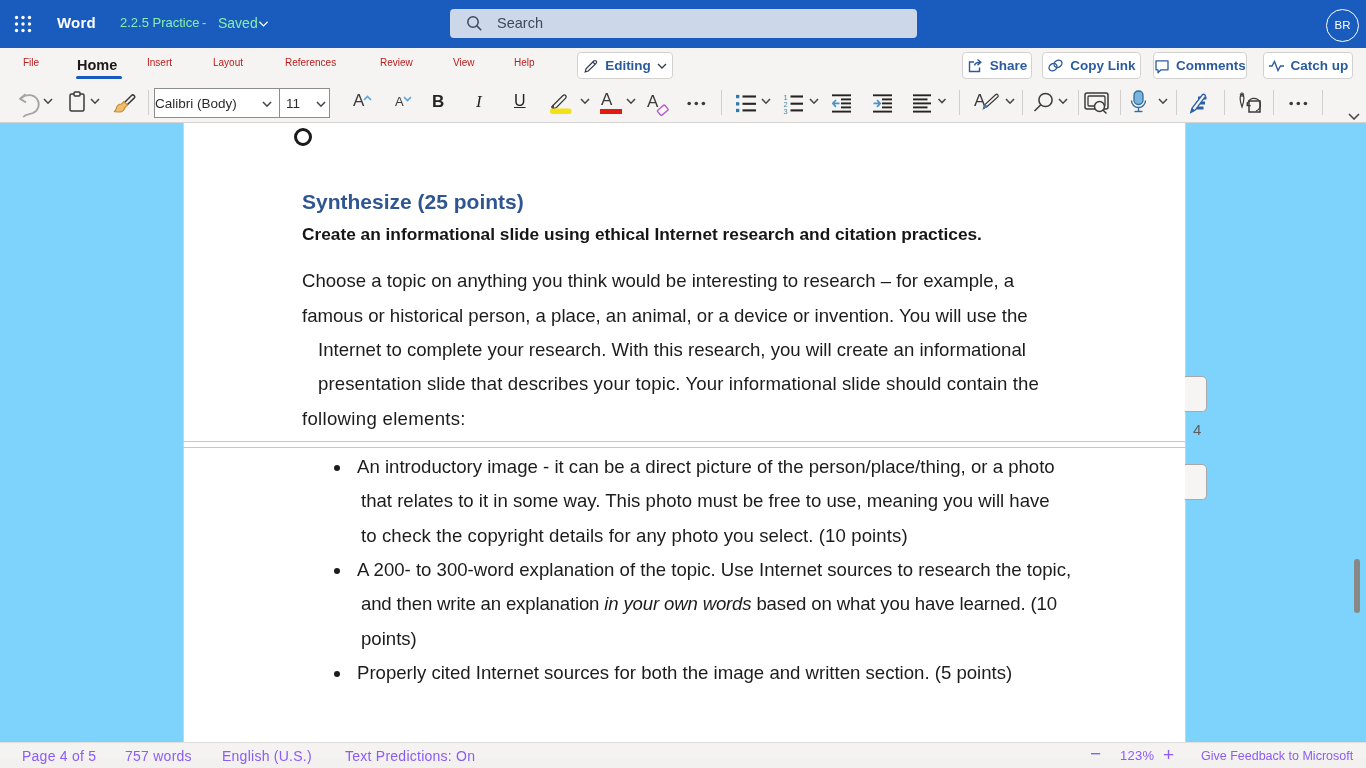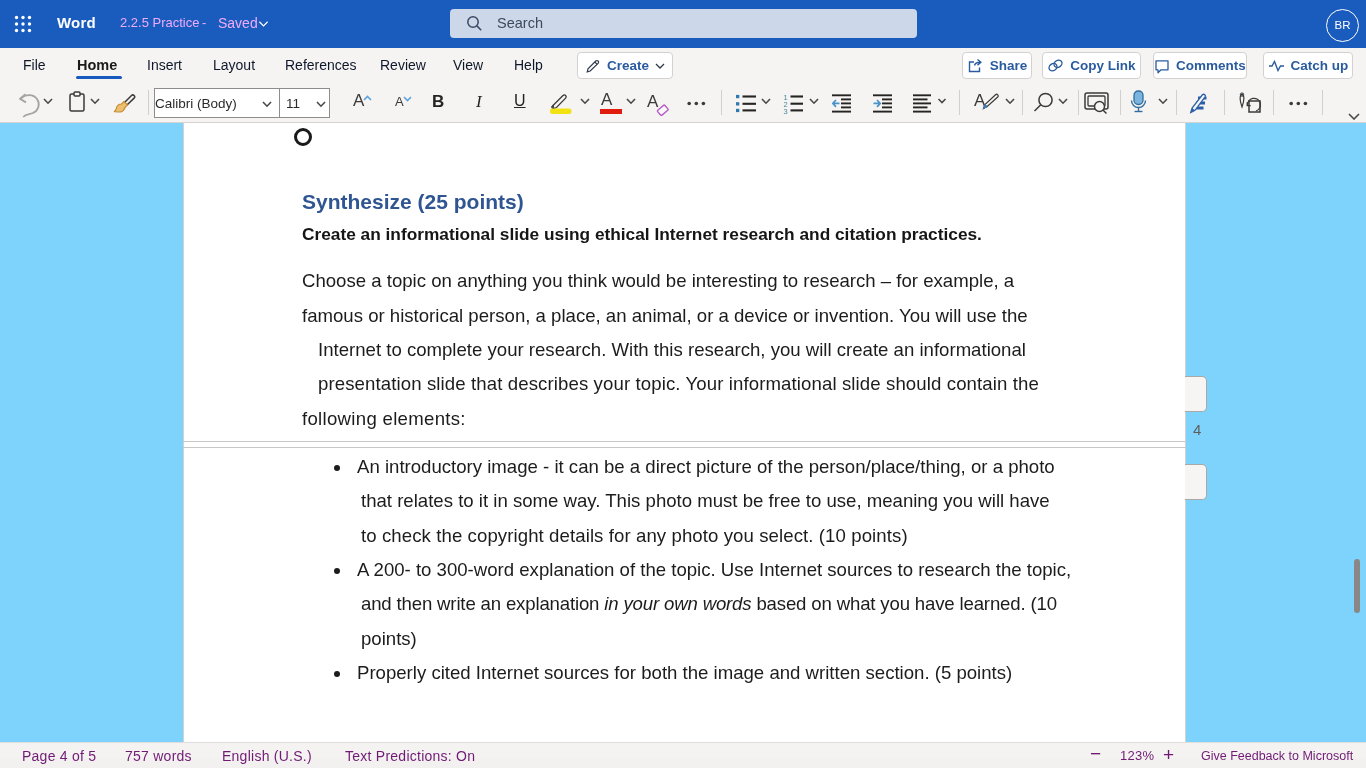--- a/index.html
+++ b/index.html
@@ -3,44 +3,44 @@
 <meta charset="utf-8">
 <style>
   * { margin:0; padding:0; box-sizing:border-box; }
   html,body { width:1366px; height:768px; overflow:hidden; font-family:"Liberation Sans", sans-serif; }
   .abs { position:absolute; }
   #root { position:relative; width:1366px; height:768px; background:#f2f1ef; }
 
   
   #header { position:absolute; left:0; top:0; width:1366px; height:48px; background:#1a5cbe; }
   #header .wordtitle { position:absolute; left:57px; top:14px; color:#fff; font-size:15px; font-weight:700; letter-spacing:.2px; }
-  #header .docname { position:absolute; left:120px; top:15px; color:#f0abfc; font-size:14px; }
+  #header .docname { position:absolute; left:120px; top:15px; color:#86efac; font-size:14px; }
   #searchbox { position:absolute; left:450px; top:9px; width:467px; height:29px; background:#ccd7ea; border-radius:4px; }
   #searchbox .stext { position:absolute; left:47px; top:6px; font-size:14.5px; color:#3c4a5e; }
   #avatar { position:absolute; left:1326px; top:9px; width:33px; height:33px; border:1.5px solid #fff; border-radius:50%; color:#fff; font-size:11.5px; text-align:center; line-height:30px; }
 
   
   #menubar { position:absolute; left:0; top:48px; width:1366px; height:36px; background:#f5f4f2; }
-  .mitem { position:absolute; top:9px; font-size:14px; color:#0f172a; }
+  .mitem { position:absolute; top:9px; font-size:10px; color:#b91c1c; }
   .mbtn { position:absolute; top:4px; height:27px; background:#fff; border:1px solid #d4d2d0; border-radius:4px; color:#2a5b9f; font-size:13.5px; font-weight:600; display:flex; align-items:center; justify-content:center; gap:6px; }
 
   
   #ribbon { position:absolute; left:0; top:84px; width:1366px; height:39px; background:#f5f4f2; border-bottom:1px solid #d6d4d2; }
   .rsep { position:absolute; top:6px; width:1px; height:25px; background:#d2d0ce; }
   .combo { position:absolute; top:4px; height:30px; background:#fff; border:1px solid #8f8d8b; display:flex; align-items:center; font-size:13.5px; color:#2b2b2b; }
   .chev { stroke:#494846; stroke-width:1.6; fill:none; }
 
   
   #canvas { position:absolute; left:0; top:123px; width:1366px; height:619px; background:#7dd3fc; }
   #page { position:absolute; left:183px; top:0; width:1003px; height:619px; background:#fff; border-left:1px solid #d4d2d0; border-right:1px solid #d4d2d0; }
   .pgline { position:absolute; left:0; width:1003px; height:1px; background:#c9c7c5; }
   .docline { position:absolute; white-space:nowrap; font-size:18.6px; color:#1c1c1c; }
 
   
-  #statusbar { position:absolute; left:0; top:742px; width:1366px; height:16px; background:#f4f3f2; border-top:1px solid #e1dfdd; font-size:14px; letter-spacing:0.25px; color:#701a75;text-align:center; }
+  #statusbar { position:absolute; left:0; top:742px; width:1366px; height:16px; background:#f4f3f2; border-top:1px solid #e1dfdd; font-size:14px; letter-spacing:0.25px; color:#8b5cf6;text-align:center; }
   #statusbar span { position:absolute; top:5px; }
 </style>
 </head>
 <body>
 <div id="root">
 
   <div id="header">
     <svg class="abs" style="left:14px;top:15px" width="18" height="18" viewBox="0 0 18 18">
       <g fill="#fff">
         <circle cx="2.5" cy="2.5" r="1.7"></circle>
@@ -80,21 +80,21 @@
     <span class="mitem" style="left:380px">Review</span>
     <span class="mitem" style="left:453px">View</span>
     <span class="mitem" style="left:514px">Help</span>
     <div class="abs" style="left:76px;top:28px;width:46px;height:3px;background:#185abd;border-radius:2px"></div>
 
     <div class="mbtn" style="left:577px;width:96px">
       <svg width="16" height="16" viewBox="0 0 16 16">
           <path d="M2.2 13.8 L3 10.8 L10.8 3 a1.6 1.6 0 0 1 2.3 2.3 L5.2 13 Z" stroke="#31394a" stroke-width="1.2" fill="none"></path>
           <path d="M9.8 4 l2.2 2.2" stroke="#31394a" stroke-width="1.2"></path>
         </svg>
-      <span>Create</span>
+      <span>Editing</span>
       <svg width="10" height="6" viewBox="0 0 10 6">
           <path d="M1 1 L5 5 L9 1" stroke="#31394a" stroke-width="1.3" fill="none"></path>
         </svg>
     </div>
 
     <div class="mbtn" style="left:962px;width:70px">
       <svg width="17" height="16" viewBox="0 0 17 16">
           <path d="M7.5 7.5 q1 -3.5 6 -3.2 M10.5 1.5 l3.5 2.8 -3.5 2.8" stroke="#2a5b9f" stroke-width="1.4" fill="none" stroke-linejoin="round"></path>
           <path d="M10 5.5 v0 M7 4 H2.5 V13.5 H12.5 V9.5" stroke="#2a5b9f" stroke-width="1.4" fill="none"></path>
         </svg>

